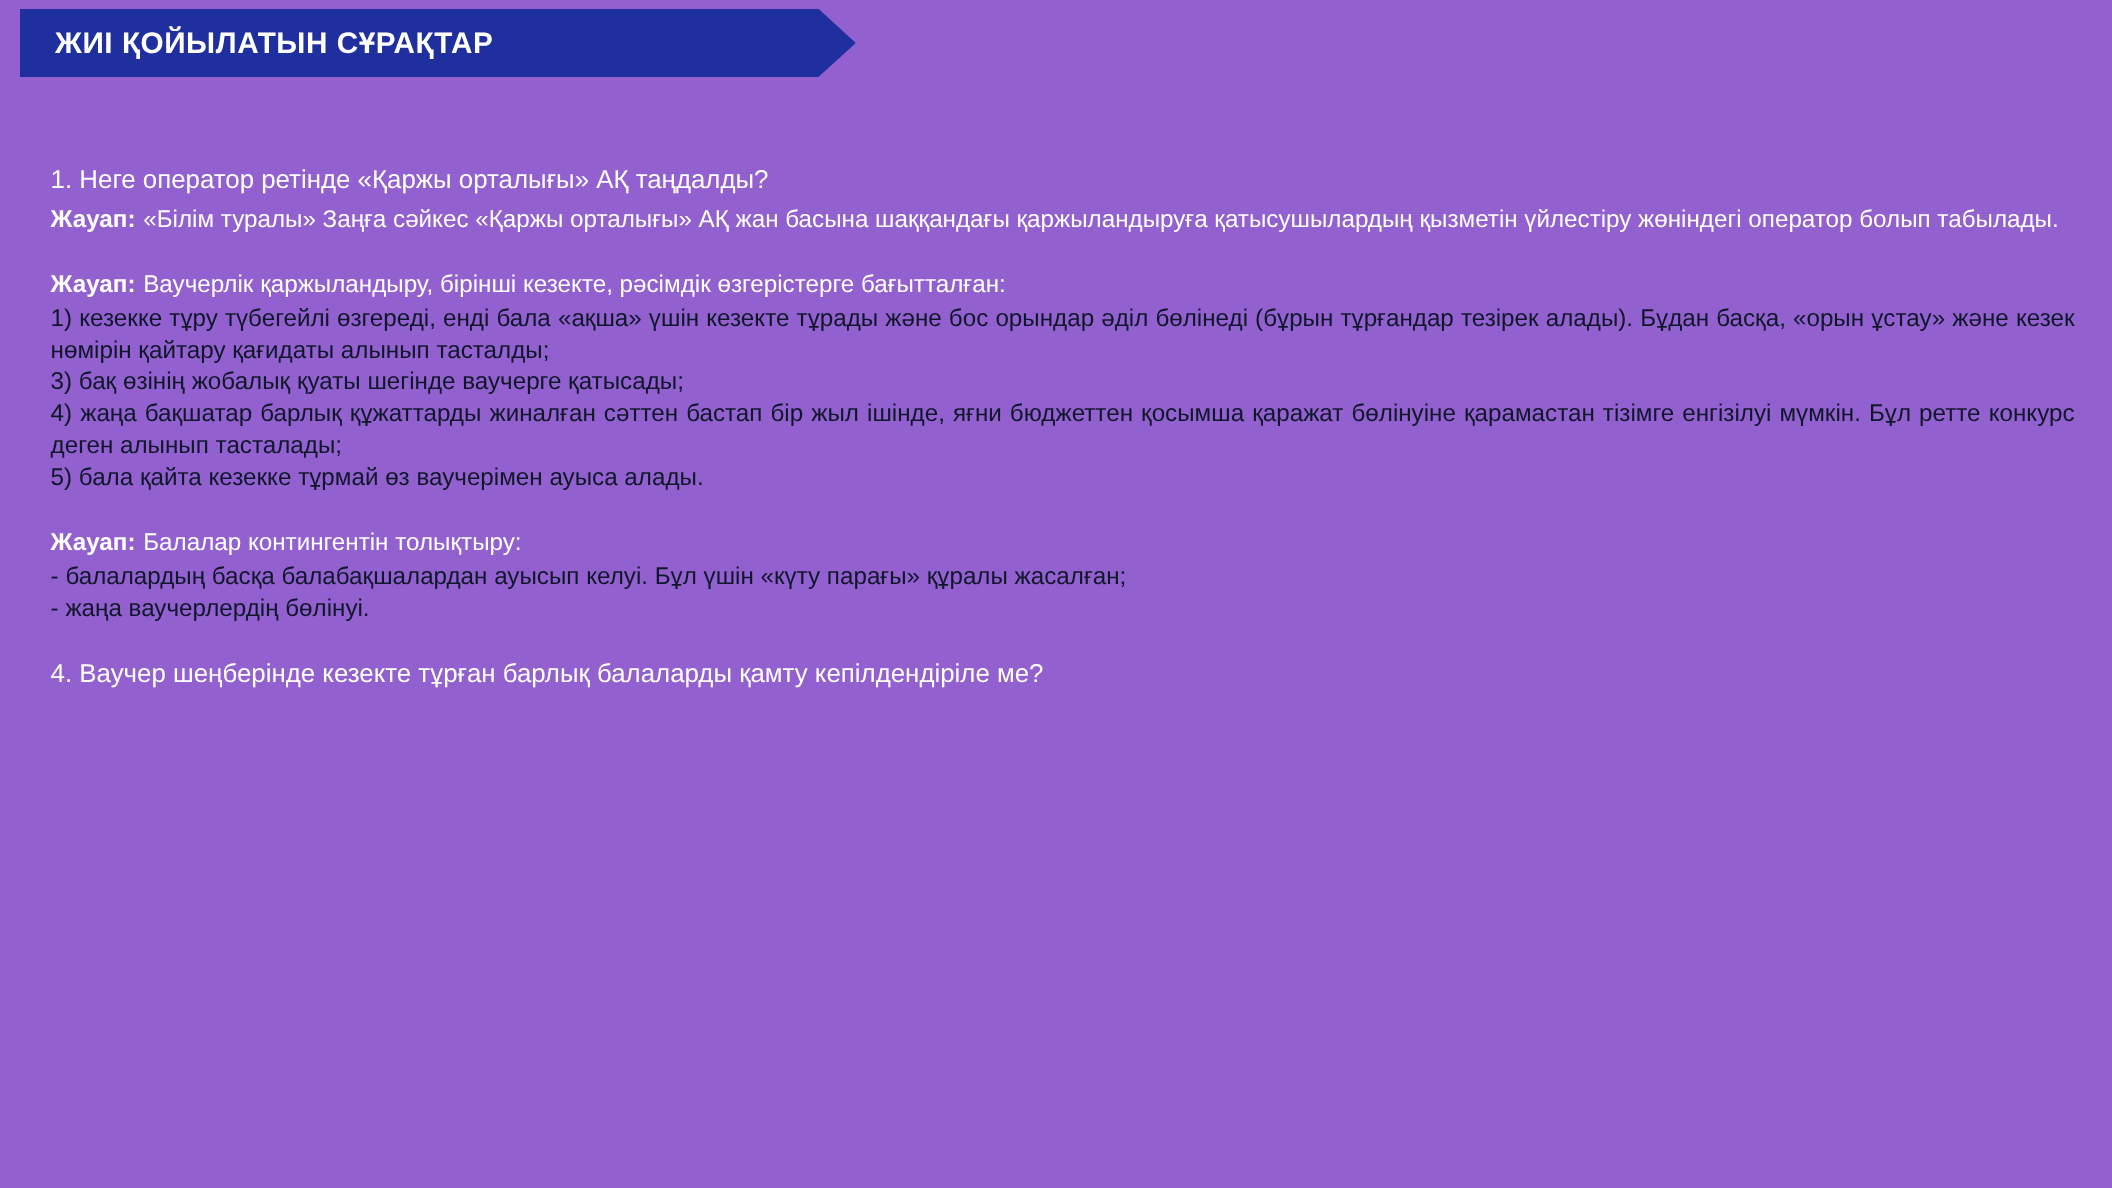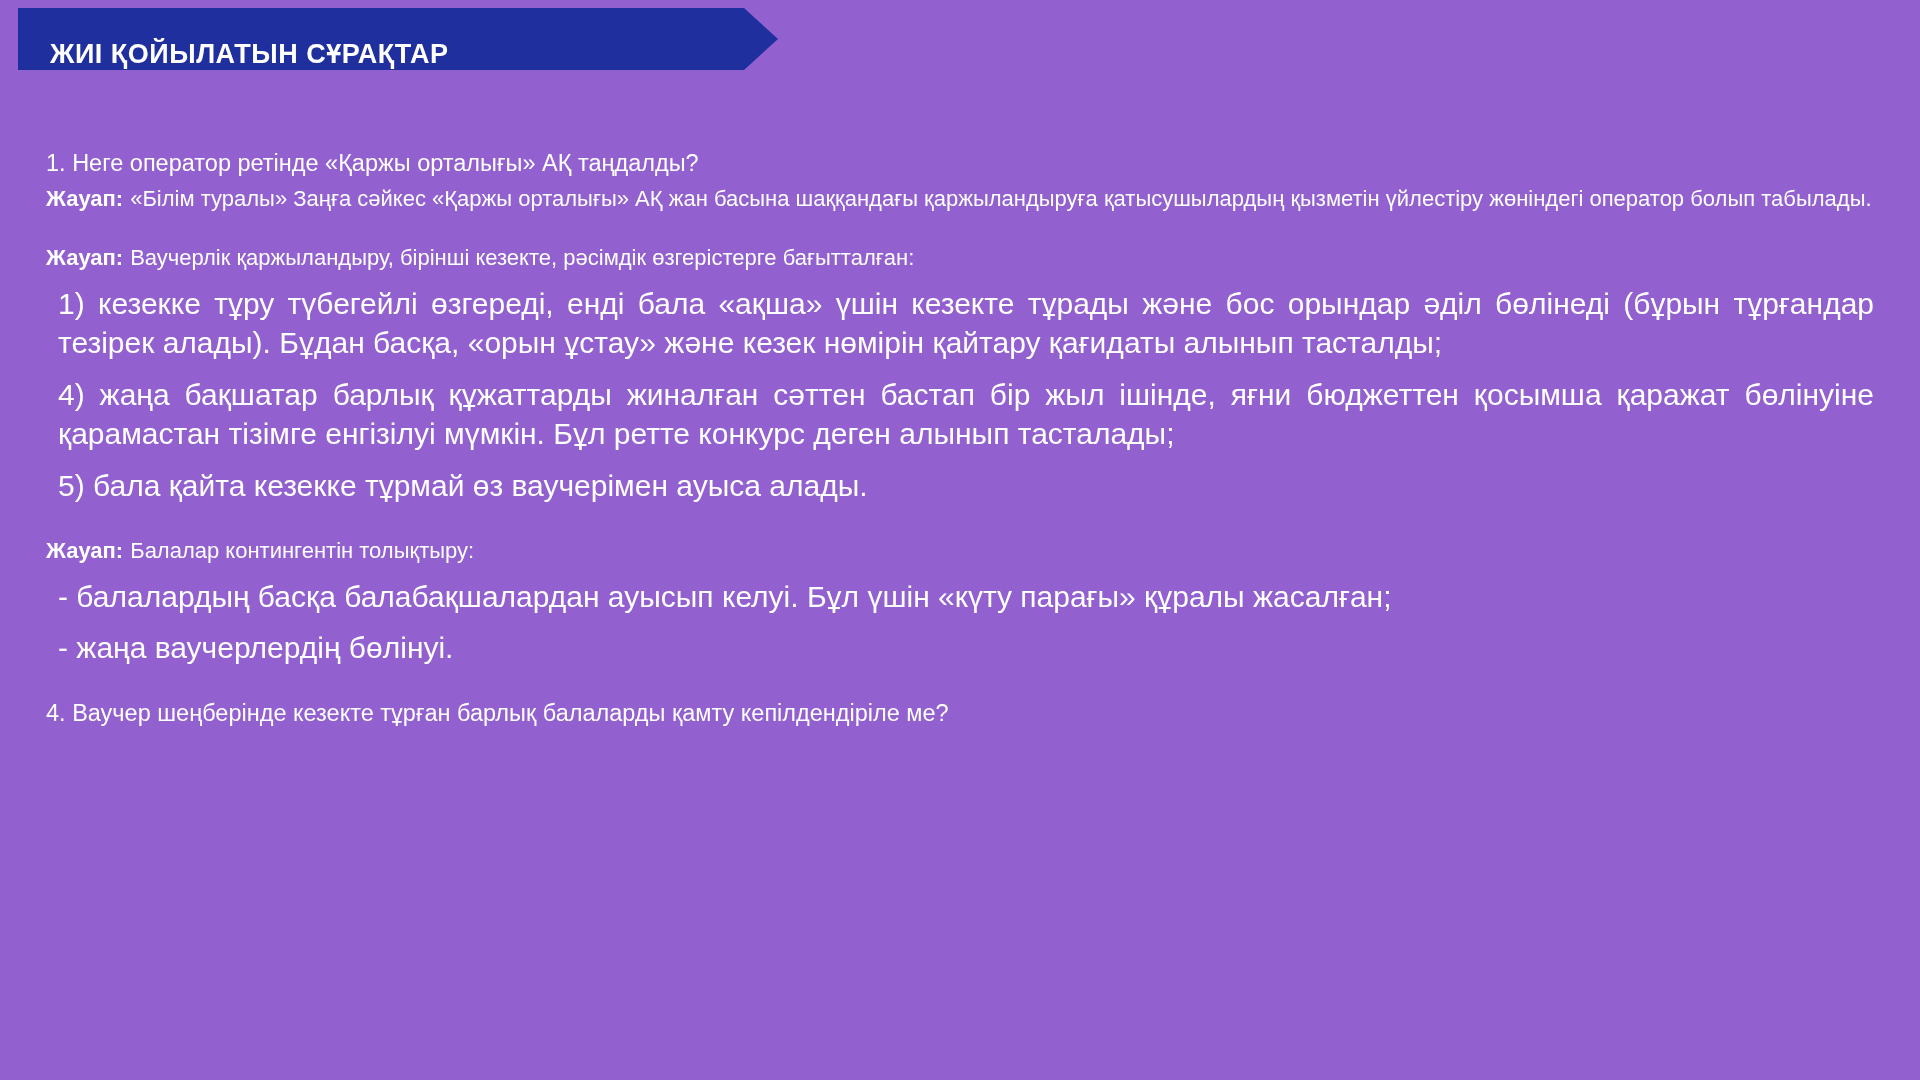--- a/index.html
+++ b/index.html
@@ -22,21 +22,21 @@
 
   
   .header-banner {
     position: absolute;
     top: 8px;
     left: 18px;
     height: 62px;
     width: 760px;
     background: #1f2f9e;
     display: flex;
-    align-items: flex-end;
+    align-items: center;
     
     clip-path: polygon(0 0, calc(100% - 34px) 0, 100% 50%, calc(100% - 34px) 100%, 0 100%);
   }
   .header-title {
     color: #ffffff;
     font-size: 27px;
     font-weight: bold;
     letter-spacing: 0.5px;
     padding-left: 32px;
     white-space: nowrap;
@@ -69,26 +69,26 @@
     line-height: 1.32;
     text-align: justify;
     text-justify: inter-word;
     margin: 0 0 2px 0;
   }
   .a-label {
     font-weight: bold;
     margin-right: 7px;
   }
   .a-line {
-    color: #ffffff;
-    font-size: 30px;
+    color: #0f172a;
+    font-size: 22px;
     line-height: 1.32;
     text-align: justify;
     text-justify: inter-word;
-    margin: 12px;
+    margin: 0;
   }
   .a-line.nojust {
     text-align: left;
   }
 </style>
 </head>
 <body>
 
 <div class="slide">
 
@@ -99,20 +99,21 @@
   <div class="content">
 
     <div class="faq-block">
       <div class="q">1. Неге оператор ретінде «Қаржы орталығы» АҚ таңдалды?</div>
       <p class="a-first"><span class="a-label">Жауап:</span><span>«Білім туралы» Заңға сәйкес «Қаржы орталығы» АҚ жан басына шаққандағы қаржыландыруға қатысушылардың қызметін үйлестіру жөніндегі оператор болып табылады.</span></p>
     </div>
 
     <div class="faq-block">
       <p class="a-first nojust"><span class="a-label">Жауап:</span><span>Ваучерлік қаржыландыру, бірінші кезекте,  рәсімдік өзгерістерге бағытталған:</span></p>
       <p class="a-line">1) кезекке тұру түбегейлі өзгереді, енді бала «ақша» үшін кезекте тұрады және бос орындар әділ бөлінеді (бұрын тұрғандар тезірек алады). Бұдан басқа, «орын ұстау» және кезек нөмірін қайтару қағидаты алынып тасталды;</p>
+      <p class="a-line nojust">3) бақ өзінің жобалық қуаты шегінде ваучерге қатысады;</p>
       <p class="a-line">4) жаңа бақшатар барлық құжаттарды жиналған сәттен бастап бір жыл ішінде, яғни бюджеттен қосымша қаражат бөлінуіне қарамастан тізімге енгізілуі мүмкін. Бұл ретте конкурс деген алынып тасталады;</p>
       <p class="a-line nojust">5) бала қайта кезекке тұрмай өз ваучерімен ауыса алады.</p>
     </div>
 
     <div class="faq-block">
       <p class="a-first nojust"><span class="a-label">Жауап:</span><span>Балалар контингентін толықтыру:</span></p>
       <p class="a-line nojust">- балалардың басқа балабақшалардан ауысып келуі. Бұл үшін «күту парағы» құралы жасалған;</p>
       <p class="a-line nojust">- жаңа ваучерлердің бөлінуі.</p>
     </div>
 

